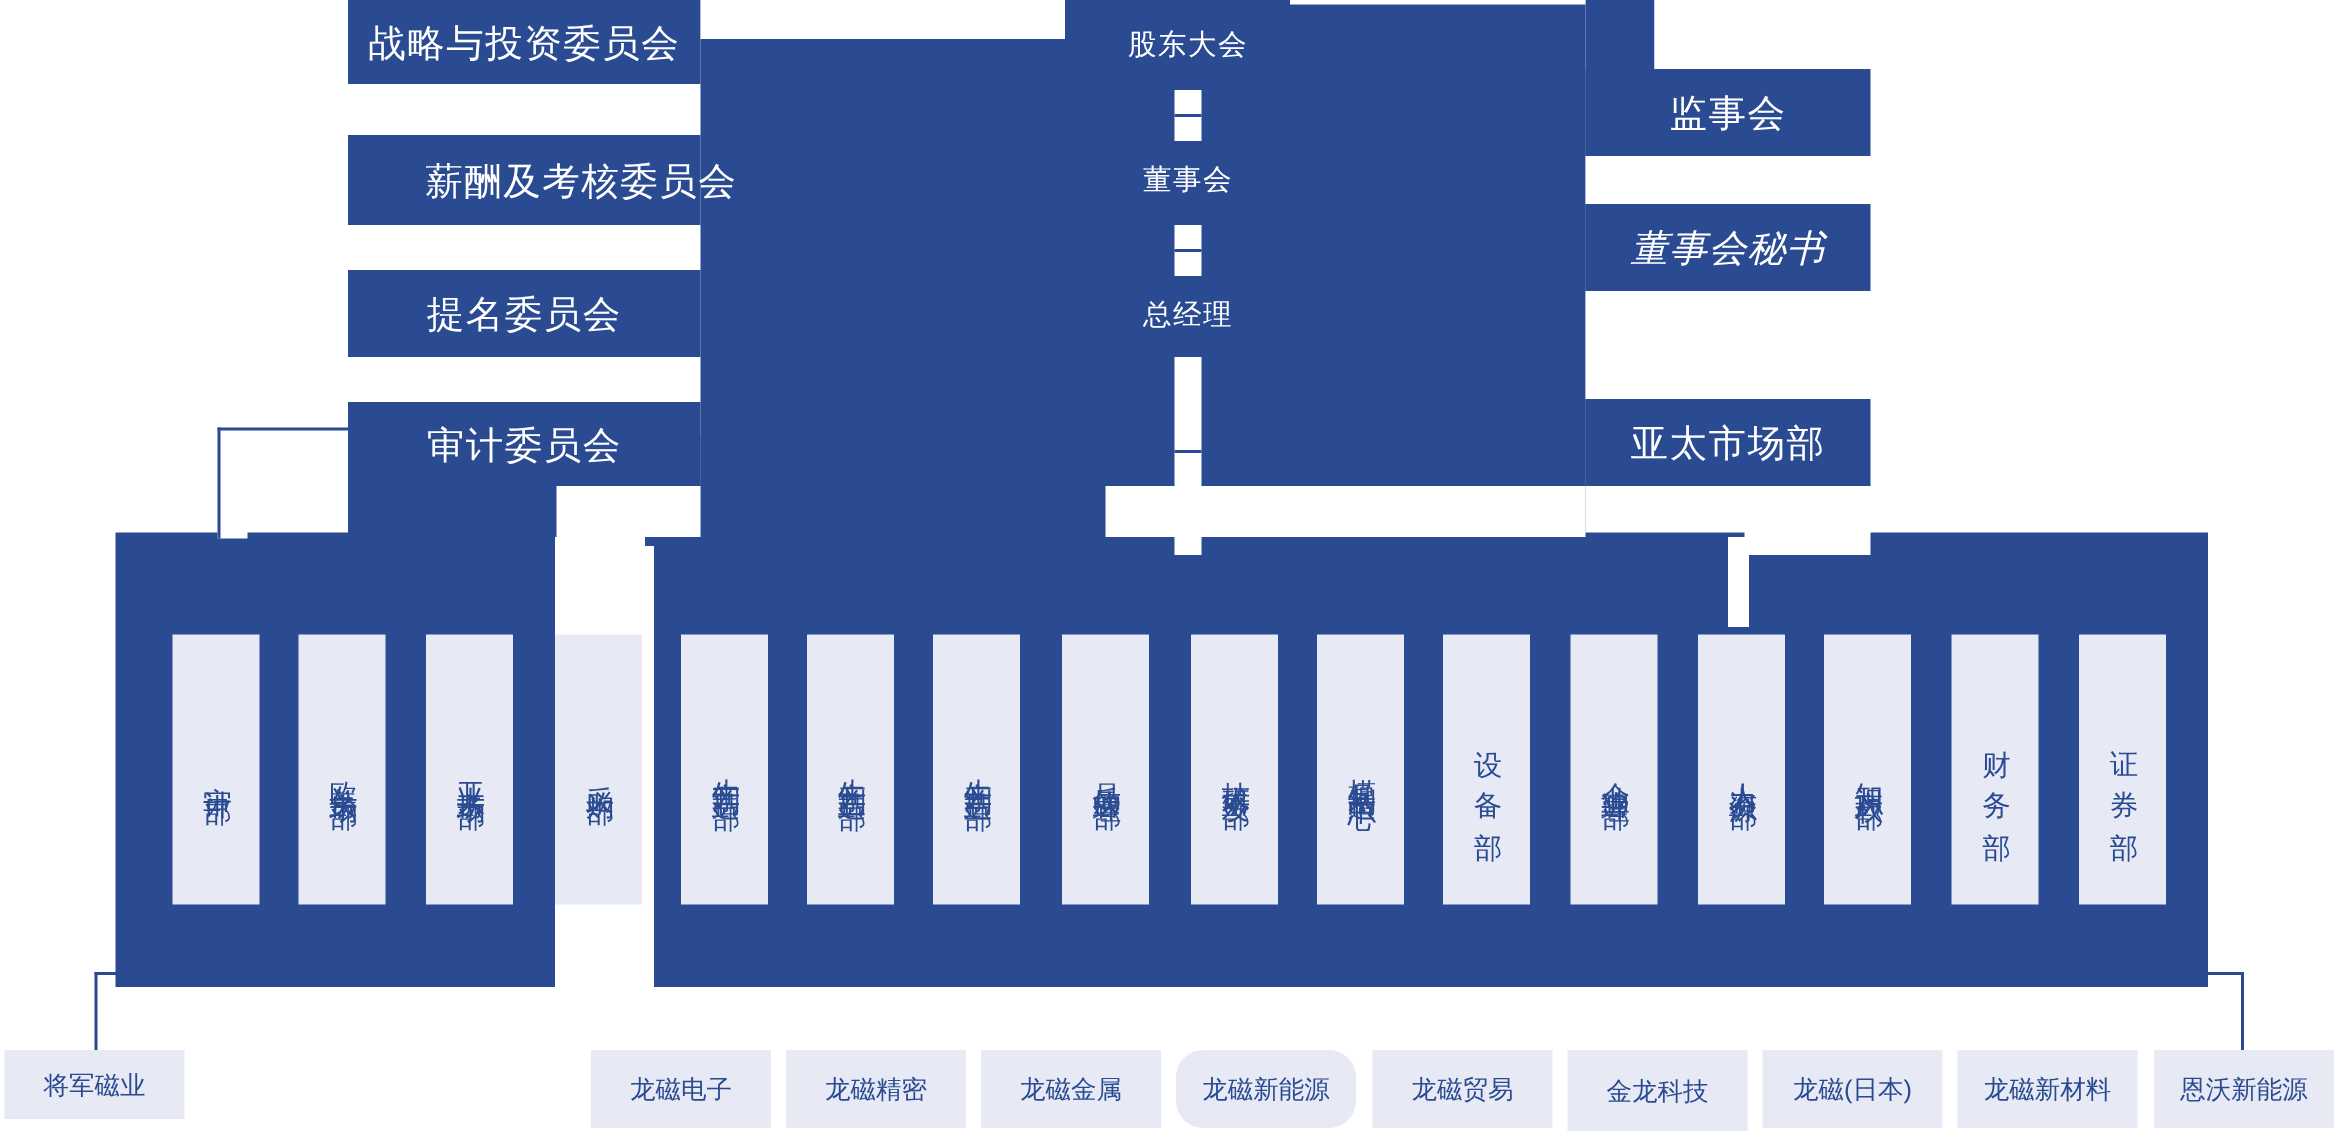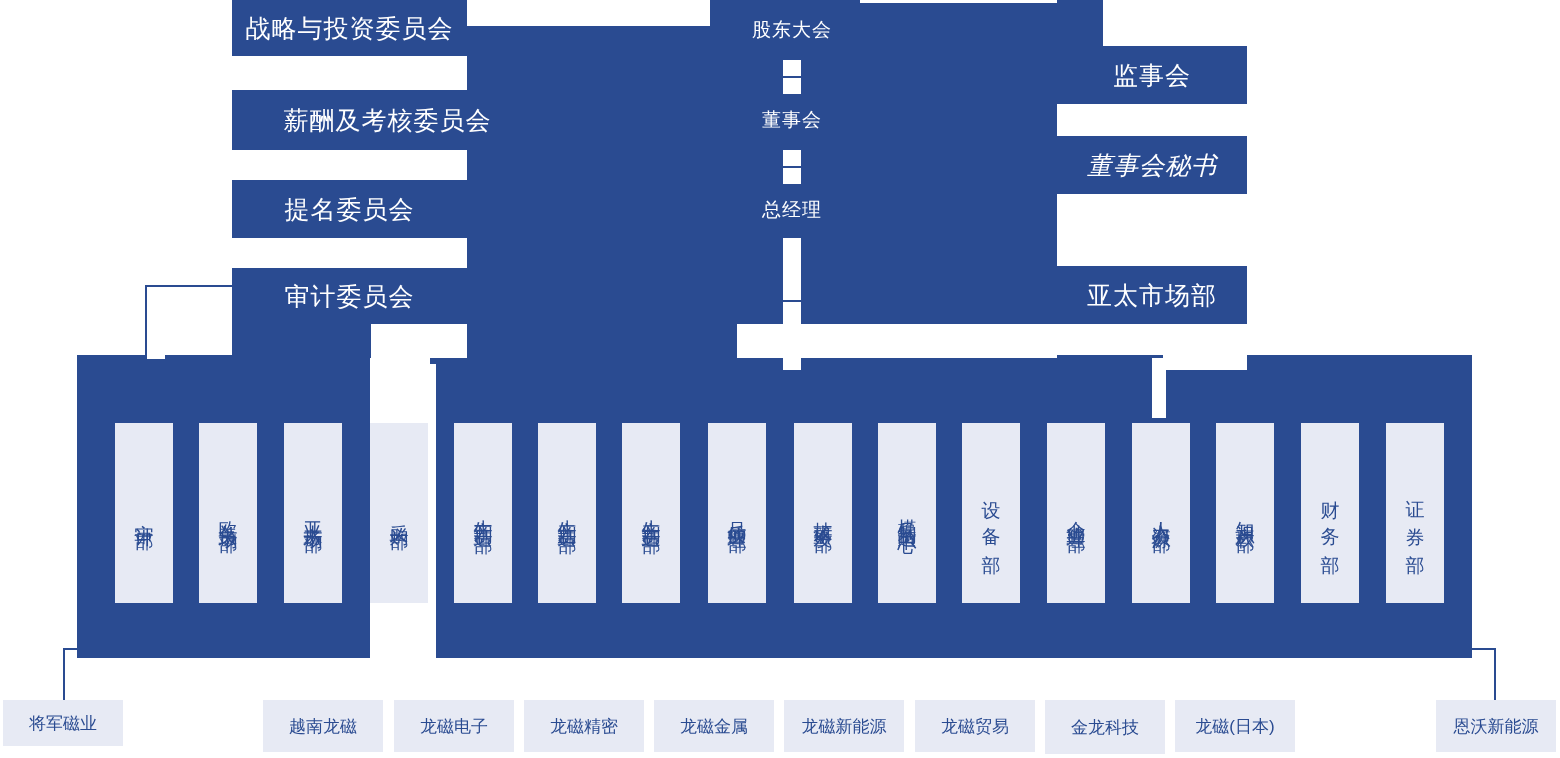--- a/index.html
+++ b/index.html
@@ -133,23 +133,23 @@
   <div class="vbox" style="left:794px;top:423px;width:58px;height:180px;">技术研发部</div>
   <div class="vbox" style="left:878px;top:423px;width:58px;height:180px;">模具制造中心</div>
   <div class="vbox" style="left:962px;top:423px;width:58px;height:180px;">设 备 部</div>
   <div class="vbox" style="left:1047px;top:423px;width:58px;height:180px;">企业管理部</div>
   <div class="vbox" style="left:1132px;top:423px;width:58px;height:180px;">人力资源部</div>
   <div class="vbox" style="left:1216px;top:423px;width:58px;height:180px;">知识产权部</div>
   <div class="vbox" style="left:1301px;top:423px;width:58px;height:180px;">财 务 部</div>
   <div class="vbox" style="left:1386px;top:423px;width:58px;height:180px;">证 券 部</div>
 
   <div class="sub" style="left:3px;top:700px;width:120px;height:46px;">将军磁业</div>
-  <div class="sub" style="left:263px;top:700px;width:120px;height:52px;">越南龙磁</div>
   <div class="sub" style="left:394px;top:700px;width:120px;height:52px;">龙磁电子</div>
   <div class="sub" style="left:524px;top:700px;width:120px;height:52px;">龙磁精密</div>
   <div class="sub" style="left:654px;top:700px;width:120px;height:52px;">龙磁金属</div>
-  <div class="sub" style="left:784px;top:700px;width:120px;height:52px;">龙磁新能源</div>
+  <div class="sub" style="left:784px;top:700px;width:120px;height:52px;border-radius:18px;">龙磁新能源</div>
   <div class="sub" style="left:915px;top:700px;width:120px;height:52px;">龙磁贸易</div>
   <div class="sub" style="left:1045px;top:700px;width:120px;height:54px;">金龙科技</div>
   <div class="sub" style="left:1175px;top:700px;width:120px;height:52px;">龙磁(日本)</div>
+  <div class="sub" style="left:1305px;top:700px;width:120px;height:52px;">龙磁新材料</div>
   <div class="sub" style="left:1436px;top:700px;width:120px;height:52px;">恩沃新能源</div>
 
 </div>
 
 </body></html>

